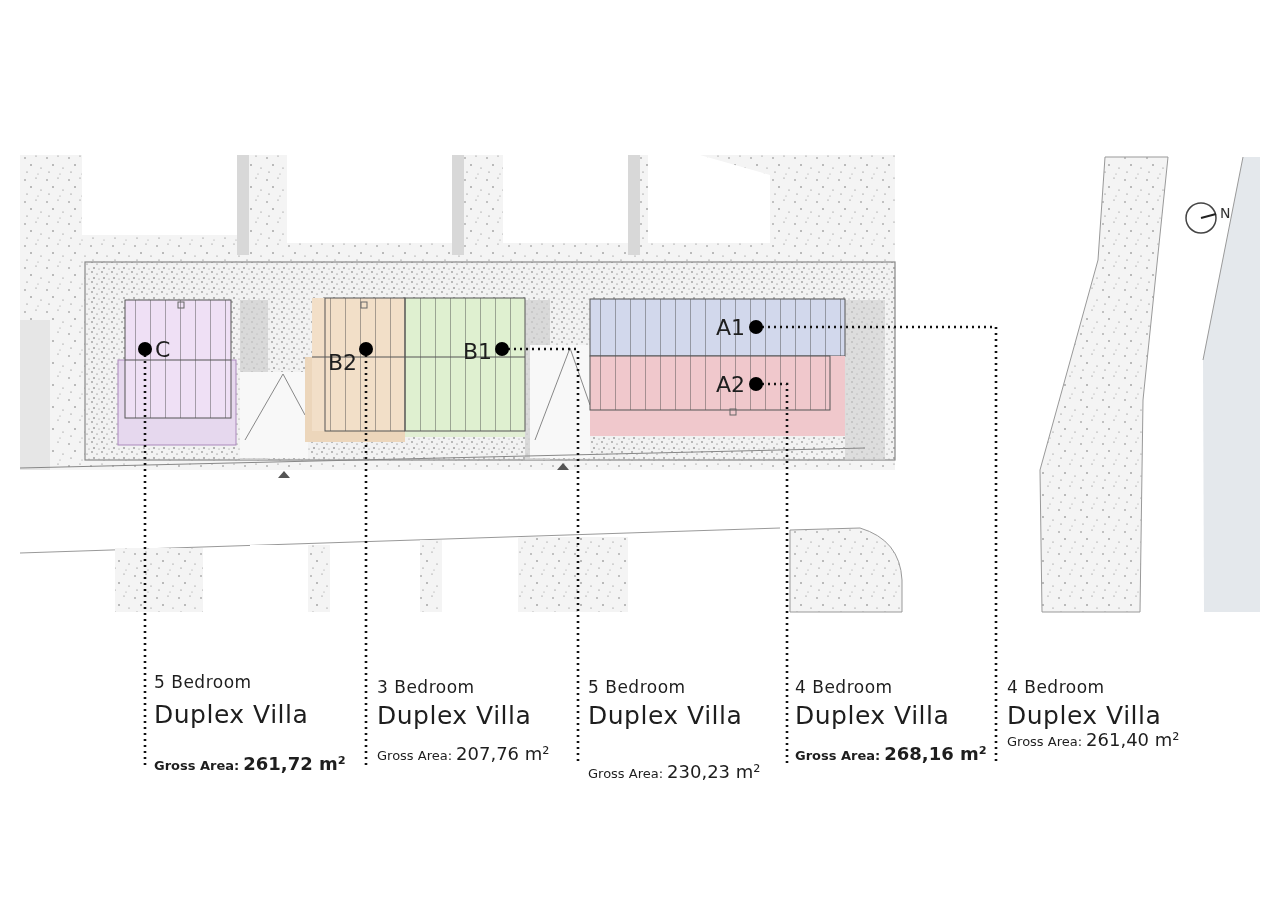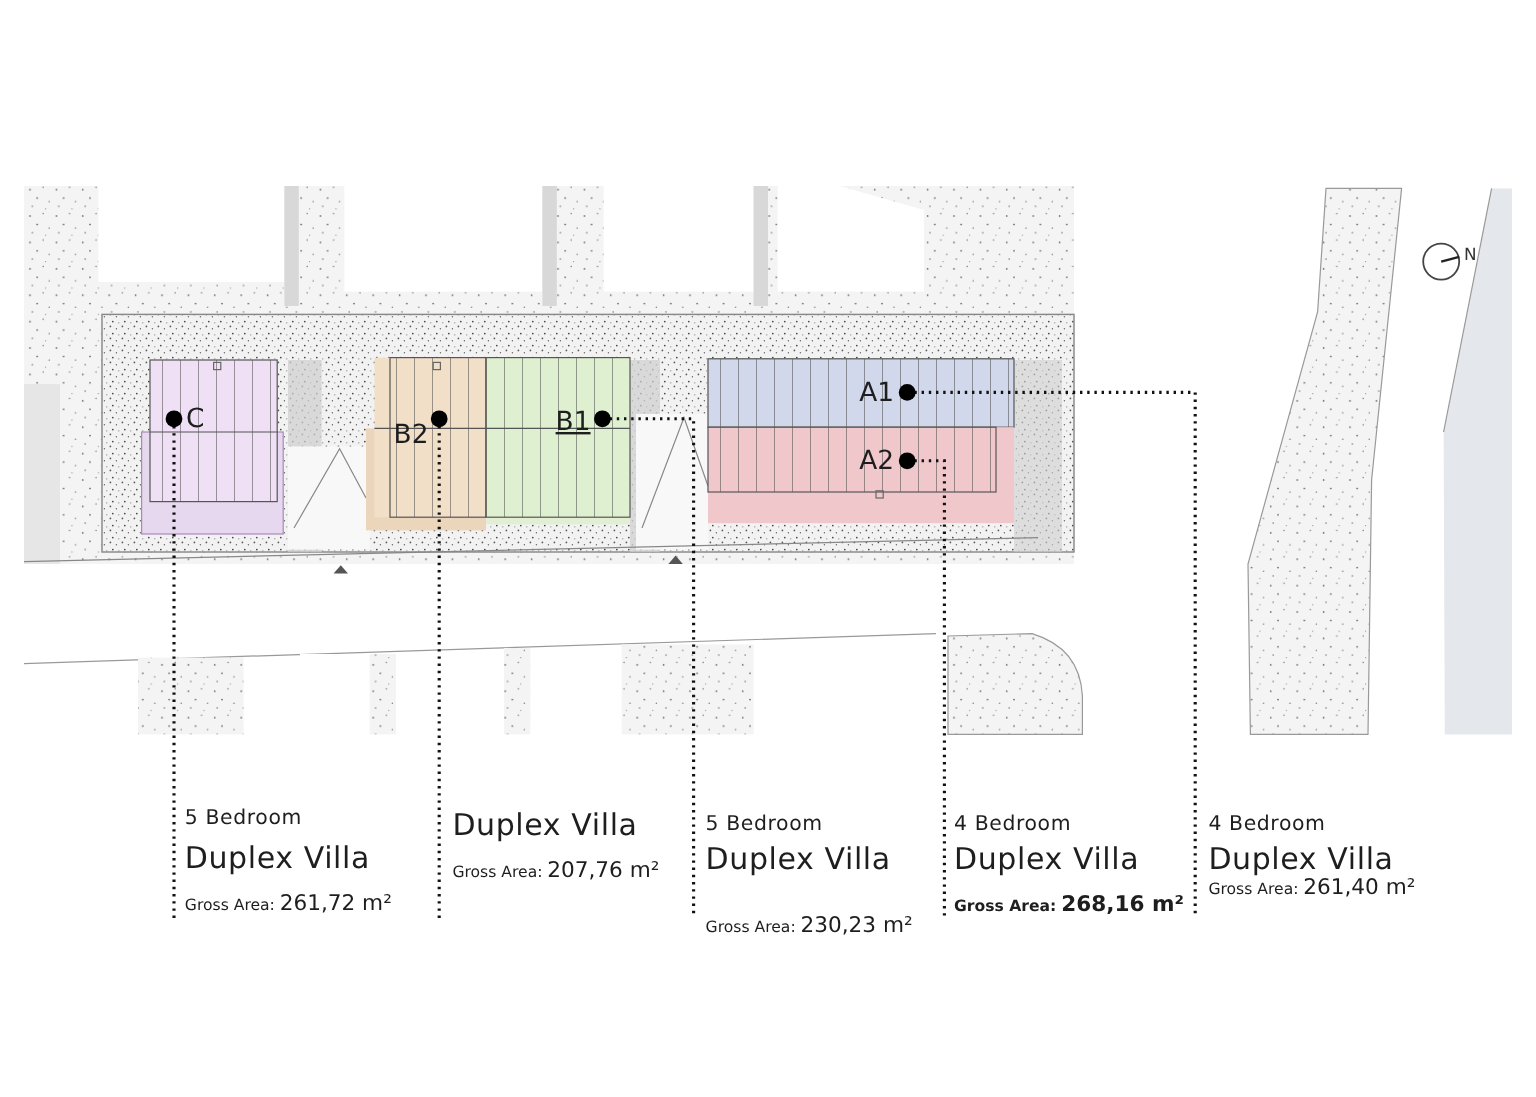--- a/index.html
+++ b/index.html
@@ -132,34 +132,35 @@
   </g>
 
   <g>
     <circle cx="1201" cy="218" r="15" fill="none" stroke="#444" stroke-width="1.5"></circle>
     <line x1="1201" y1="218" x2="1216" y2="214" stroke="#222" stroke-width="2"></line>
   </g>
 </svg>
 
 <span class="unit-tag" style="left:155px;top:339px;">C</span>
 <span class="unit-tag" style="left:328px;top:352px;">B2</span>
-<span class="unit-tag" style="left:463px;top:341px;text-decoration:underline;">B1</span>
+<span class="unit-tag" style="left:463px;top:341px;">B1</span>
 <span class="unit-tag" style="left:716px;top:317px;">A1</span>
 <span class="unit-tag" style="left:716px;top:374px;">A2</span>
 <span class="north-n" style="left:1220px;top:205px;">N</span>
 
 <div class="lbl" style="left:154px;top:668px;">
   <div class="bed">5 Bedroom</div>
   <div class="type" style="margin-top:6px;">Duplex Villa</div>
-  <div class="gross" style="margin-top:14px;">
+  <div class="gross" style="margin-top:25px;font-weight:bold;">
     <span>Gross Area:</span><span class="val">261,72 m²</span>
   </div>
 </div>
 
 <div class="lbl" style="left:377px;top:673px;">
+  <div class="bed">3 Bedroom</div>
   <div class="type" style="margin-top:2px;">Duplex Villa</div>
   <div class="gross" style="margin-top:14px;">
     <span>Gross Area:</span><span class="val">207,76 m²</span>
   </div>
 </div>
 
 <div class="lbl" style="left:588px;top:673px;">
   <div class="bed">5 Bedroom</div>
   <div class="type" style="margin-top:2px;">Duplex Villa</div>
   <div class="gross" style="margin-top:32px;">

